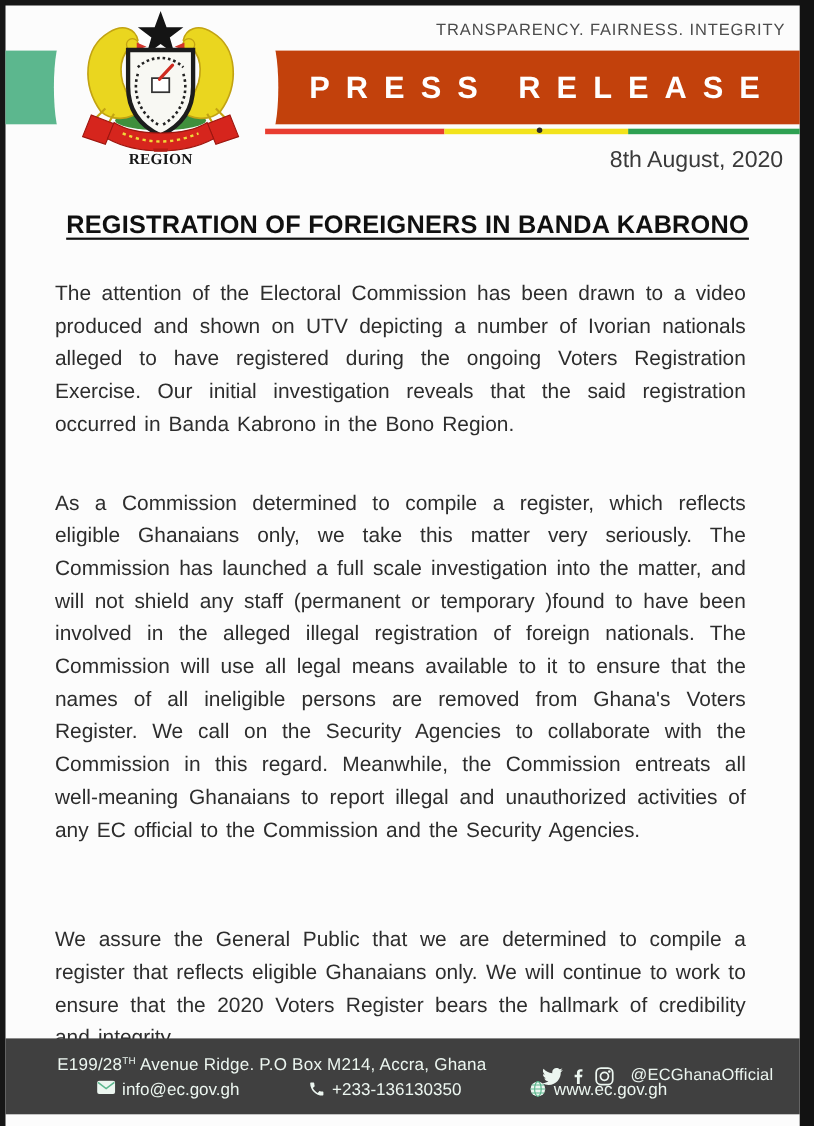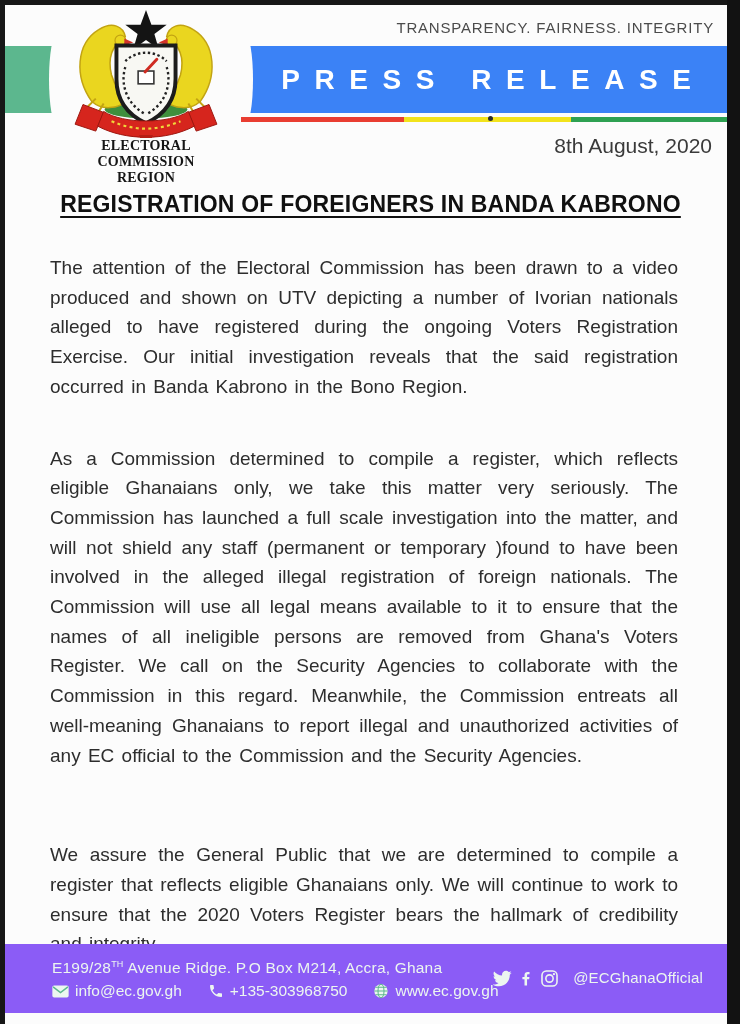--- a/index.html
+++ b/index.html
@@ -15,21 +15,21 @@
   
   .logo-wrap{position:absolute;left:57px;top:8px;width:178px;text-align:center;z-index:5;}
   .logo-wrap svg{display:block;margin:0 auto;}
   .org-name{font-family:"Liberation Serif", serif;font-weight:700;color:#151515;
     font-size:14px;line-height:16px;letter-spacing:.2px;}
   .tagline{position:absolute;right:26px;top:19px;font-size:15px;font-weight:400;
     color:#4b4b4b;letter-spacing:.8px;}
   .banner-left{position:absolute;left:5px;top:46px;width:52px;height:67px;background:#5cb78e;}
   .banner-left::after{content:'';position:absolute;right:-8px;top:-12px;width:16px;height:91px;
     border-radius:50%;background:#fcfcfc;}
-  .banner-right{position:absolute;left:245px;top:46px;width:482px;height:67px;background:#3b82f6;}
+  .banner-right{position:absolute;left:245px;top:46px;width:482px;height:67px;background:#c2410c;}
   .banner-right::before{content:'';position:absolute;left:-8px;top:-12px;width:16px;height:91px;
     border-radius:50%;background:#fcfcfc;}
   .banner-title{position:absolute;left:0;top:0;width:100%;height:67px;line-height:67px;
     text-align:center;color:#ffffff;font-size:28px;font-weight:700;letter-spacing:.52em;
     text-indent:.52em;white-space:nowrap;}
   .flag-stripe{position:absolute;left:241px;top:117px;width:486px;height:5px;display:flex;}
   .flag-stripe .red{width:163px;background:#e93d31;}
   .flag-stripe .yellow{width:167px;background:#f2e31c;position:relative;}
   .flag-stripe .green{width:156px;background:#2ea152;}
   .flag-dot{position:absolute;left:84px;top:-1px;width:5px;height:5px;border-radius:50%;background:#2a2a2a;}
@@ -38,25 +38,25 @@
   
   .doc-title{position:absolute;left:48px;top:186px;width:645px;text-align:center;
     font-size:23px;font-weight:700;color:#101010;line-height:37px;letter-spacing:.2px;}
   .doc-title span{text-decoration:underline;text-decoration-thickness:2px;text-underline-offset:4px;display:inline-block;text-align:right;}
   .doc-body{position:absolute;left:50px;top:253px;width:642px;}
   .doc-body p{margin:0 14px 42px 0;font-size:19px;line-height:29.7px;color:#2d2d2d;
     text-align:justify;word-spacing:2px;}
   .doc-body p:nth-child(2){margin-bottom:70px;}
 
   
-  .footer{position:absolute;left:5px;top:944px;width:722px;height:69px;background:#8b5cf6;color:#ecf6f0;}
+  .footer{position:absolute;left:5px;top:944px;width:722px;height:69px;background:#404040;color:#ecf6f0;}
   .f-line1{position:absolute;left:47px;top:15px;font-size:15.5px;letter-spacing:.2px;}
   .f-line1 sup{font-size:9px;}
   .f-line2{position:absolute;left:47px;top:38px;font-size:15.5px;display:flex;align-items:center;gap:26px;}
-  .f-item{display:flex;align-items:center;gap:6px;}
+  .f-item{display:flex;gap:6px;margin-left:36px;}
   .f-item svg{display:block;}
   .f-social{position:absolute;right:24px;top:25px;display:flex;align-items:flex-start;gap:5px;}
   .f-social .handle{font-size:15px;margin-left:9px;letter-spacing:.2px;}
 </style>
 </head>
 <body>
 
 <div class="edge-top"></div>
 <div class="edge-left"></div>
 <div class="edge-right"></div>
@@ -105,21 +105,20 @@
     <path d="M106 60 A40 40 0 0 1 85 108" stroke="#222" stroke-width="2.4" stroke-dasharray="2.4 2.8" fill="none"></path>
     <rect x="77" y="64" width="16" height="13" fill="#ffffff" stroke="#333" stroke-width="1.6"></rect>
     <path d="M96 52 L84 65" stroke="#cf2b21" stroke-width="3" stroke-linecap="round"></path>
 
     <path d="M42 106 L21 98 L13 118 L34 125 Z" fill="#d6251d" stroke="#9c160f" stroke-width="1"></path>
     <path d="M128 106 L149 98 L157 118 L136 125 Z" fill="#d6251d" stroke="#9c160f" stroke-width="1"></path>
     <path d="M42 105 C62 118 108 118 128 105 L134 120 C106 135 64 135 36 120 Z" fill="#d6251d" stroke="#9c160f" stroke-width="1"></path>
     <path d="M50 115 C74 125 96 125 120 115" stroke="#f0d93a" stroke-width="2.2" stroke-dasharray="3 3.4" fill="none"></path>
     <path d="M78 129 h14 l-2.5 8 h-9 Z" fill="#b51d15"></path>
   </svg>
-  <div class="org-name">ELECTORAL COMMISSION</div>
   <div class="org-name">REGION</div>
 </div>
 
 <div class="doc-title">
   <span>REGISTRATION OF FOREIGNERS IN BANDA KABRONO</span><br>
 </div>
 
 <div class="doc-body">
   <p>The attention of the Electoral Commission has been drawn to a video produced and shown on UTV depicting a number of Ivorian nationals alleged to have registered during the ongoing Voters Registration Exercise. Our initial investigation reveals that the said registration occurred in Banda Kabrono in the Bono Region.</p>
   <p>As a Commission determined to compile a register, which reflects eligible Ghanaians only, we take this matter very seriously. The Commission has launched a full scale investigation into the matter, and will not shield any staff (permanent or temporary )found to have been involved in the alleged illegal registration of foreign nationals. The Commission will use all legal means available to it to ensure that the names of all ineligible persons are removed from Ghana's Voters Register. We call on the Security Agencies to collaborate with the Commission in this regard. Meanwhile, the Commission entreats all well-meaning Ghanaians to report illegal and unauthorized activities of any EC official to the Commission and the Security Agencies.</p>
@@ -135,21 +134,21 @@
       <svg width="17" height="13" viewBox="0 0 24 18">
         <rect x="0.5" y="0.5" width="23" height="17" rx="2.5" fill="#ecf6f0"></rect>
         <path d="M1.5 2.5 L12 10.5 L22.5 2.5" stroke="#5cb78e" stroke-width="2" fill="none"></path>
       </svg>
       <span>info@ec.gov.gh</span>
     </span>
     <span class="f-item">
       <svg width="16" height="16" viewBox="0 0 24 24">
         <path fill="#ecf6f0" d="M6.62 10.79c1.44 2.83 3.76 5.14 6.59 6.59l2.2-2.21c.27-.27.67-.36 1.02-.24 1.12.37 2.33.57 3.57.57.55 0 1 .45 1 1V20c0 .55-.45 1-1 1-9.39 0-17-7.61-17-17 0-.55.45-1 1-1h3.5c.55 0 1 .45 1 1 0 1.25.2 2.45.57 3.57.11.35.03.74-.25 1.02l-2.2 2.2z"></path>
       </svg>
-      <span>+135-303968750</span>
+      <span>+233-136130350</span>
     </span>
     <span class="f-item">
       <svg width="16" height="16" viewBox="0 0 24 24">
         <circle cx="12" cy="12" r="10" fill="#ecf6f0"></circle>
         <ellipse cx="12" cy="12" rx="4.5" ry="10" fill="none" stroke="#5cb78e" stroke-width="1.6"></ellipse>
         <path d="M2 12 h20 M3.5 6.5 h17 M3.5 17.5 h17" stroke="#5cb78e" stroke-width="1.6" fill="none"></path>
       </svg>
       <span>www.ec.gov.gh</span>
     </span>
   </div>

